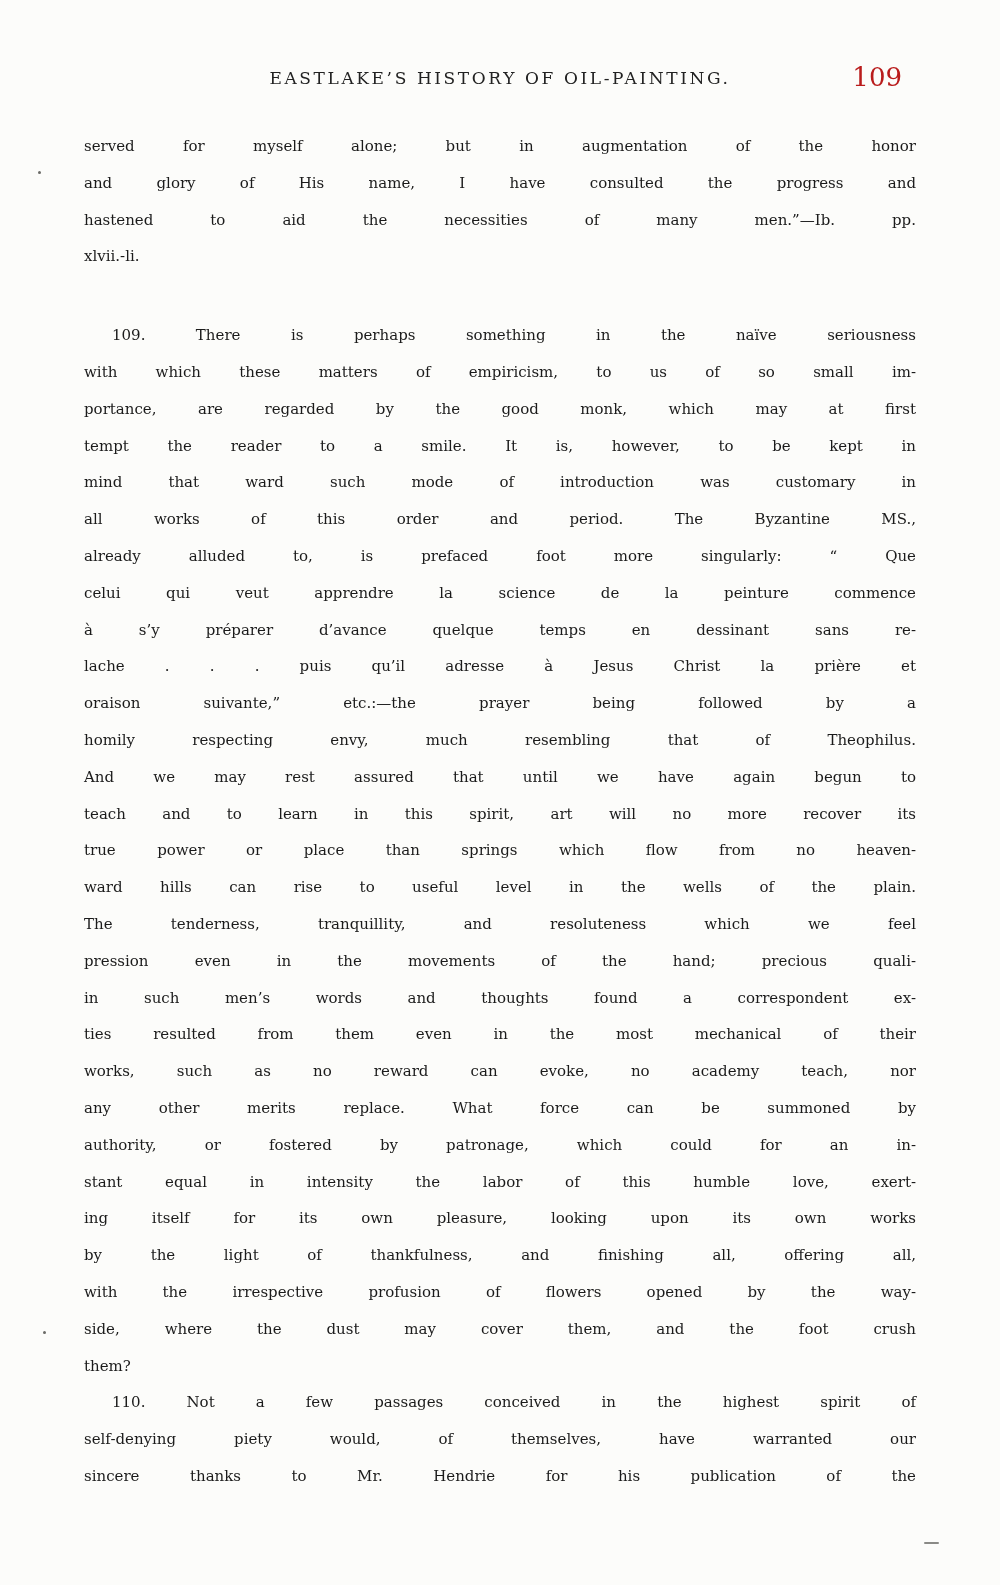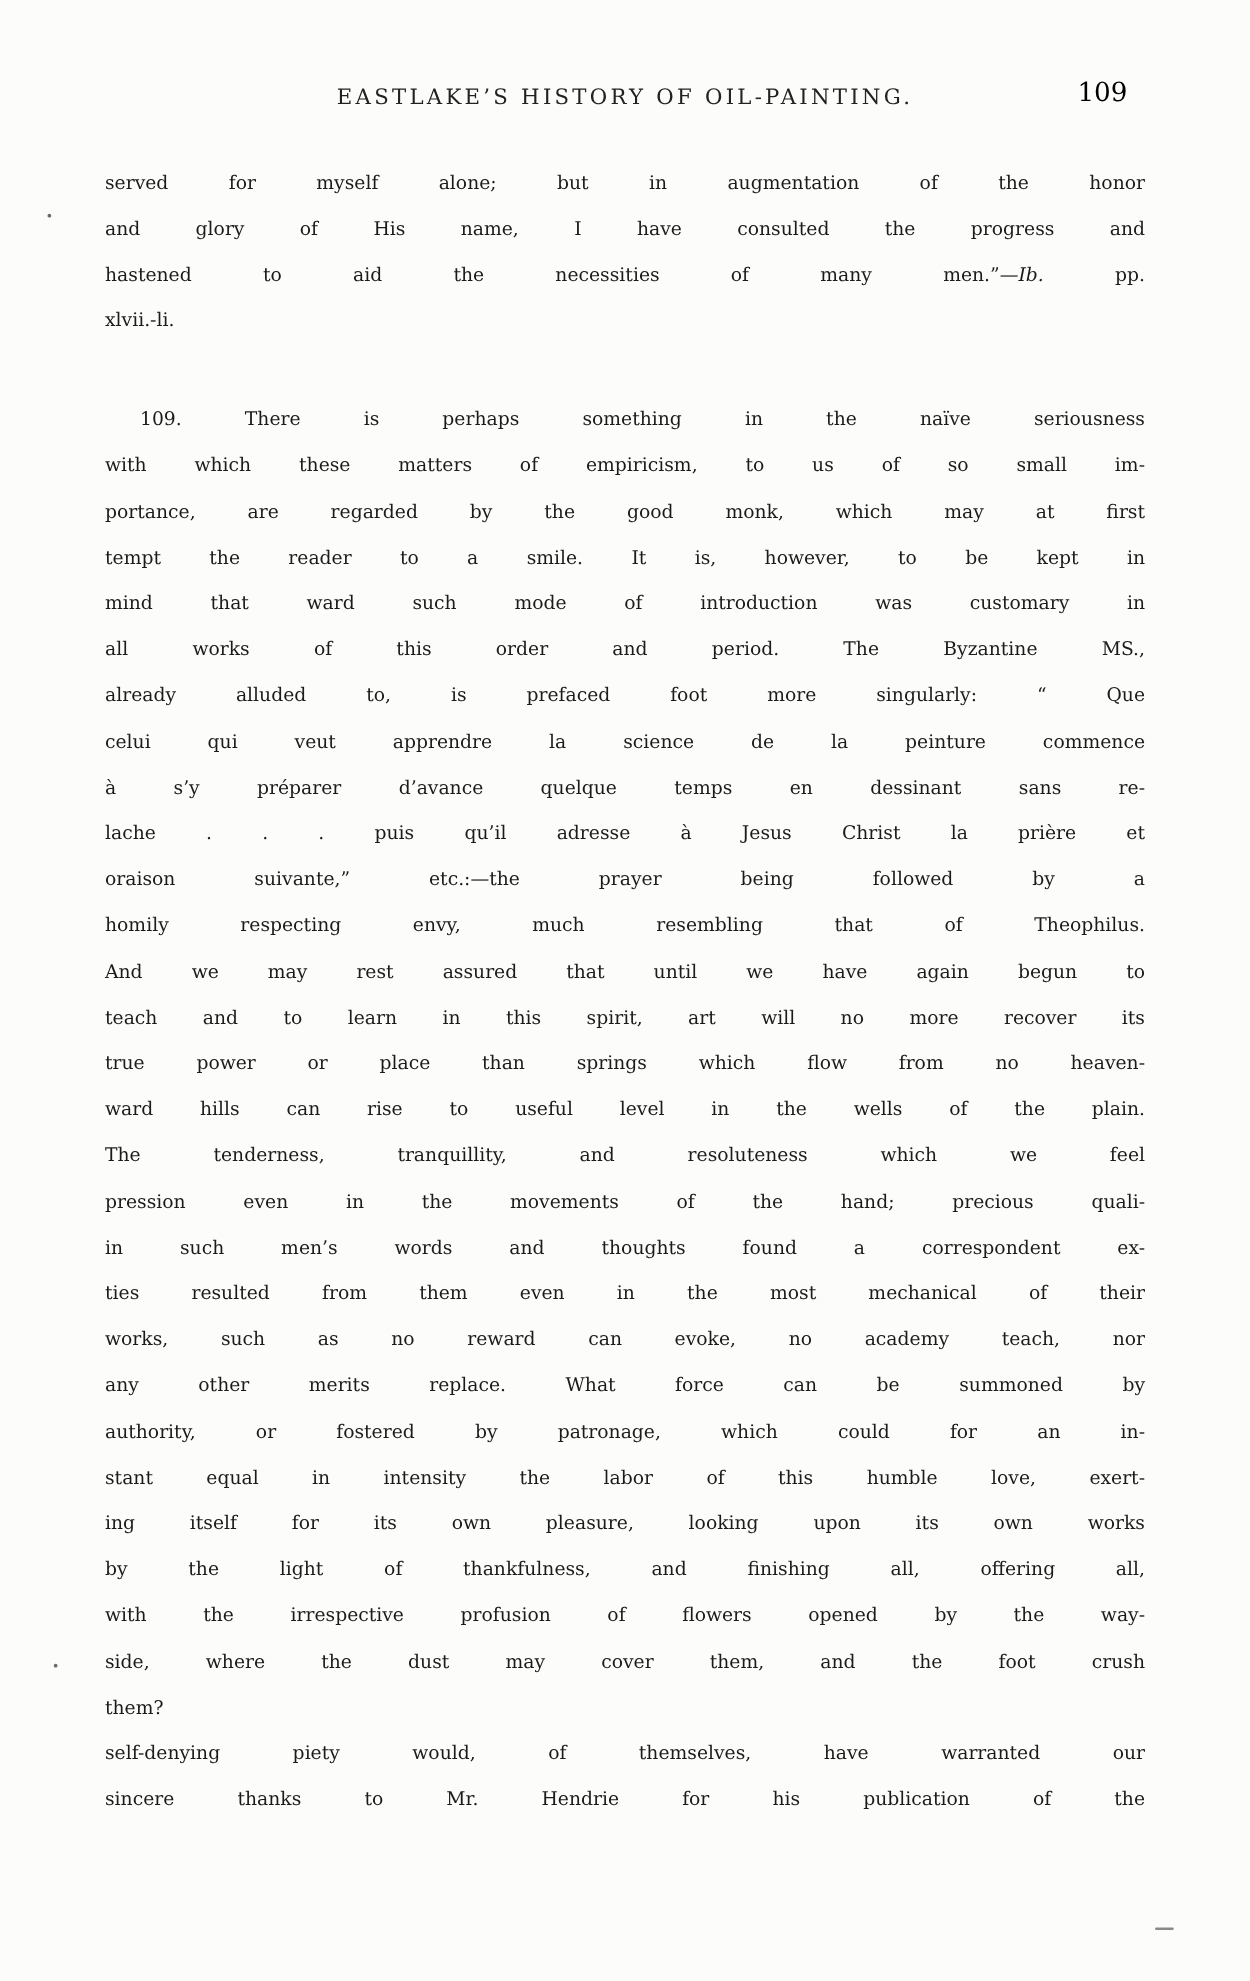--- a/index.html
+++ b/index.html
@@ -31,22 +31,22 @@
     top: 6px;
     font-size: 17px;
     letter-spacing: 2.6px;
     white-space: nowrap;
     color: #222;
   }
   .page-number {
     position: absolute;
     right: 14px;
     top: 0;
-    font-size: 21px;
-    color: #000000;
+    font-size: 26px;
+    color: #b91c1c;
   }
 
   .text-body {
     position: absolute;
     top: 128px;
     left: 84px;
     width: 832px;
   }
 
   .paragraph { margin: 0; }
@@ -54,21 +54,21 @@
 
   .text-line {
     font-size: 15px;
     line-height: 36.8px;
     text-align: justify;
     text-align-last: justify;
   }
   .text-line.end { text-align-last: left; }
   .text-line.indent { text-indent: 28px; }
 
-  .italic { font-style: italic; }
+  .italic { }
 
   .speck {
     position: absolute;
     background: #6a6a66;
     border-radius: 50%;
   }
   .speck-1 { left: 38px; top: 171px; width: 3px; height: 3px; }
   .speck-2 { left: 43px; top: 1331px; width: 3px; height: 3px; }
   .speck-3 {
     right: 61px; bottom: 41px;
@@ -119,20 +119,21 @@
         <div class="text-line">any other merits replace.  What force can be summoned by</div>
         <div class="text-line">authority, or fostered by patronage, which could for an in-</div>
         <div class="text-line">stant equal in intensity the labor of this humble love, exert-</div>
         <div class="text-line">ing itself for its own pleasure, looking upon its own works</div>
         <div class="text-line">by the light of thankfulness, and finishing all, offering all,</div>
         <div class="text-line">with the irrespective profusion of flowers opened by the way-</div>
         <div class="text-line">side, where the dust may cover them, and the foot crush</div>
         <div class="text-line end">them?</div>
       </div>
       <div class="paragraph">
+        <div class="text-line indent">110. Not a few passages conceived in the highest spirit of</div>
         <div class="text-line">self-denying piety would, of themselves, have warranted our</div>
         <div class="text-line">sincere thanks to Mr. Hendrie for his publication of the</div>
       </div>
     </div>
 
   <div class="speck speck-1"></div>
   <div class="speck speck-2"></div>
   <div class="speck speck-3"></div>
 
 </div>

